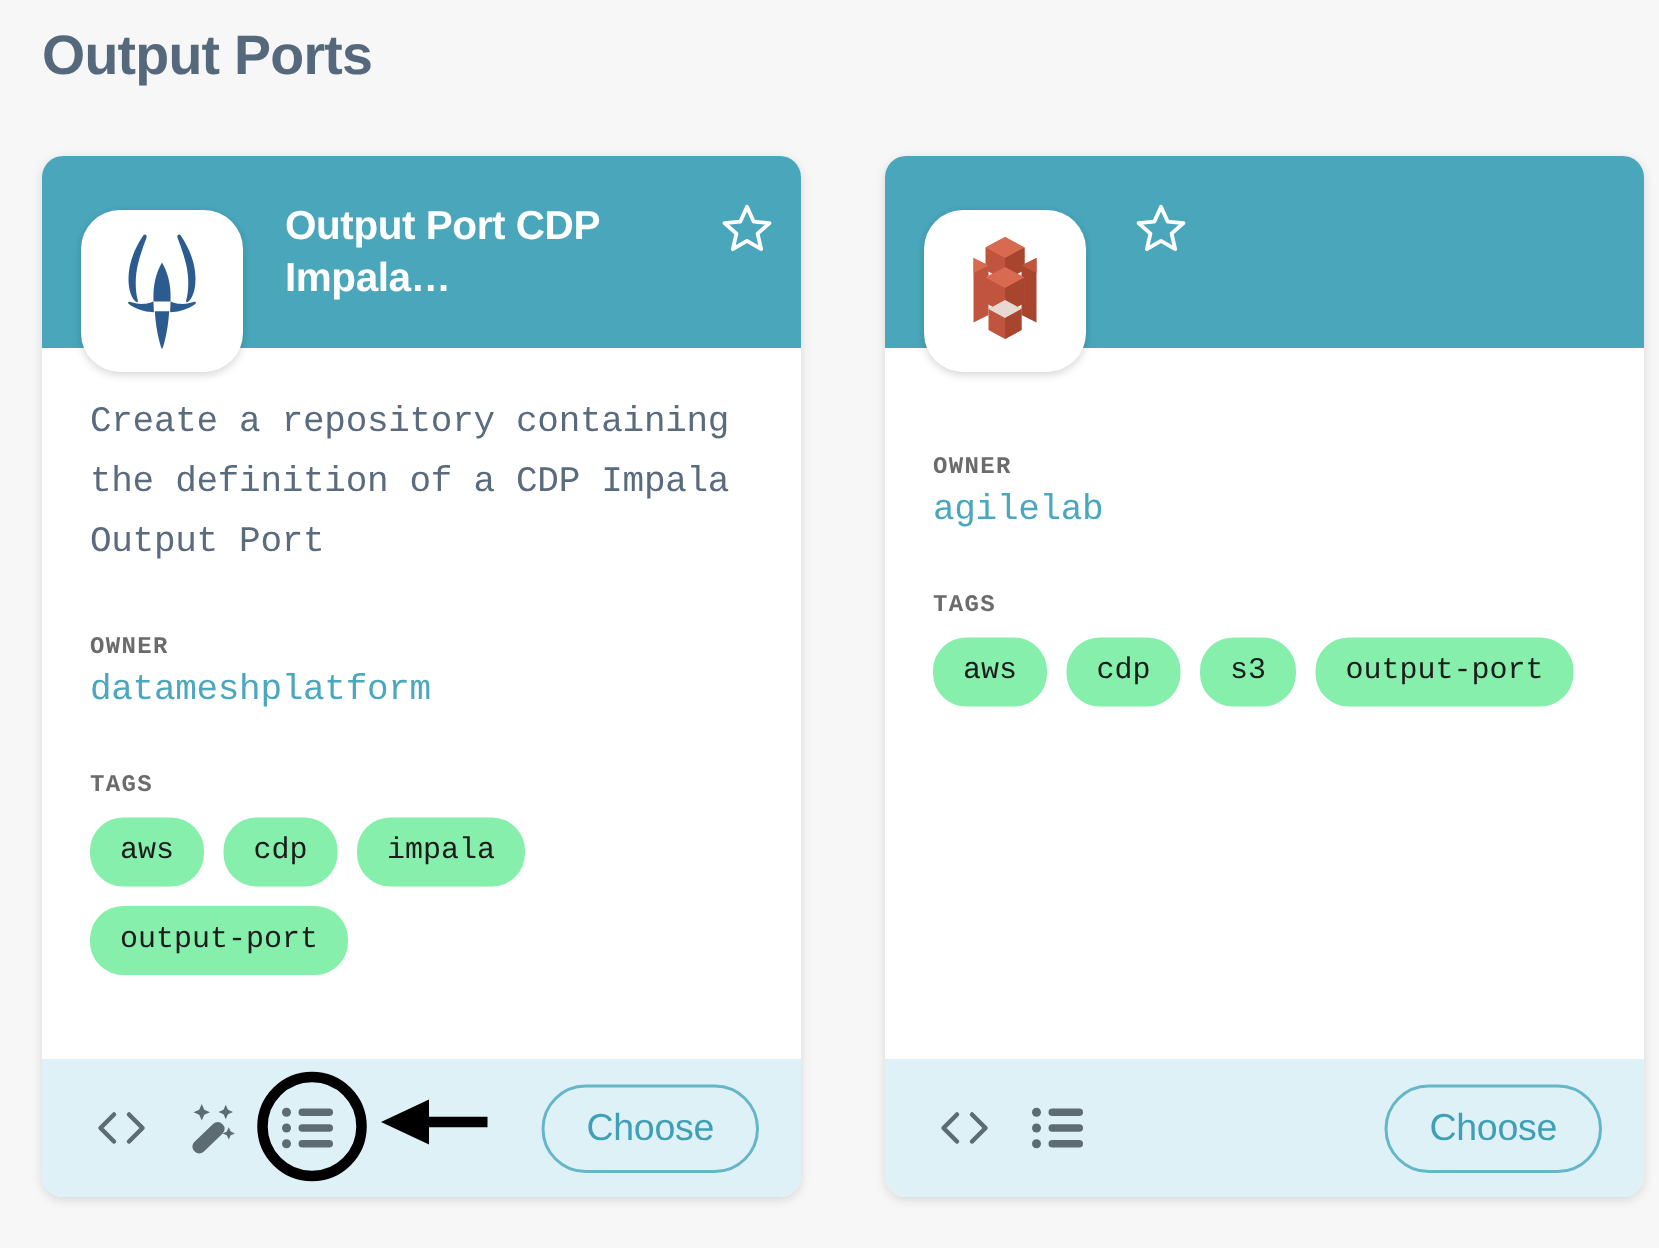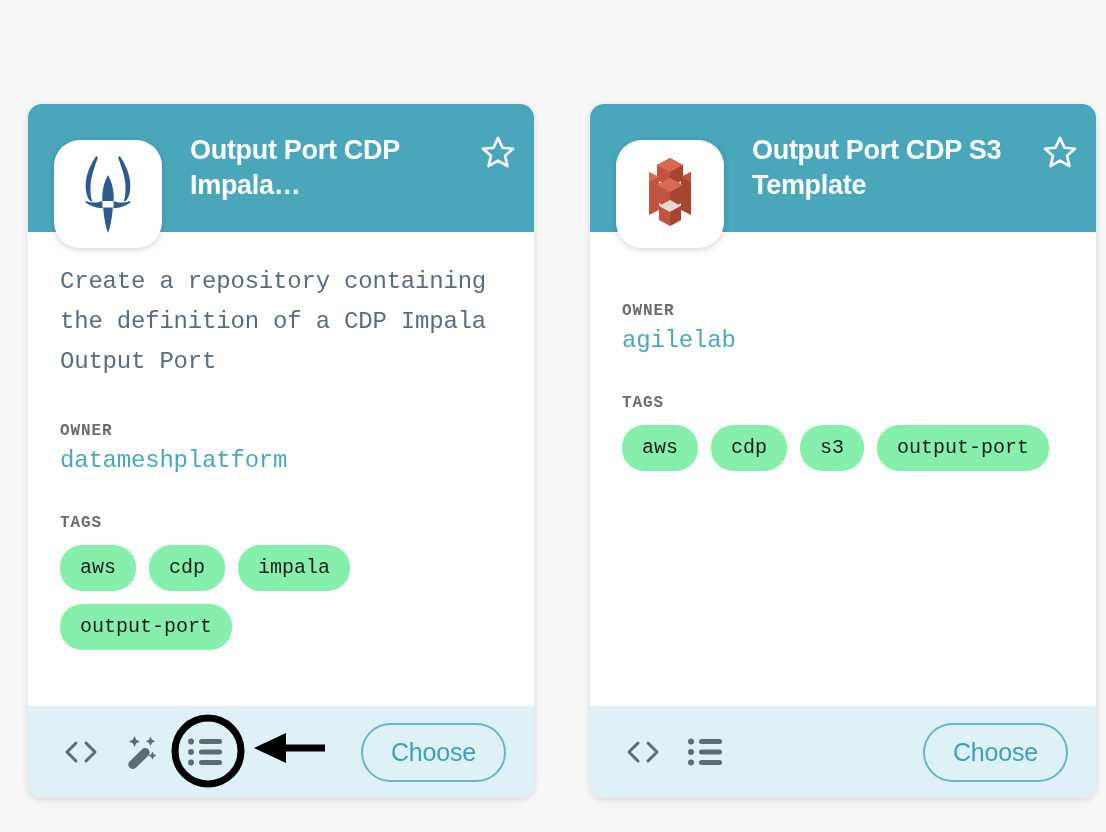--- a/index.html
+++ b/index.html
@@ -194,20 +194,21 @@
     left: 0; top: 0;
     width: 1106px; height: 832px;
     pointer-events: none;
   }
 </style>
 </head>
 <body>
 
 <div id="page">
 
+  <div id="page-title">Output Ports</div>
 
   <div id="cards">
 
     <div class="card">
 
       <div class="card-header">
 
         <div class="logo-badge">
 
           <svg width="66" height="78" viewBox="0 0 66 78">
@@ -306,21 +307,20 @@
               <polygon points="35,22 48,29 35,36 22,29" fill="#d96a52"></polygon>
               <polygon points="35,36 48,29 48,46 35,53" fill="#a8452f"></polygon>
 
               <polygon points="35,44 46,50 46,64 35,70 24,64 24,50" fill="#c0543f"></polygon>
               <polygon points="35,44 46,50 35,56 24,50" fill="#e8d8d2"></polygon>
               <polygon points="35,56 46,50 46,64 35,70" fill="#a8452f"></polygon>
             </g>
           </svg>
         </div>
 
-        <div class="card-title">Output Port CDP S3 Template</div>
 
         <div class="star-btn">
           <svg width="36" height="36" viewBox="0 0 24 24" fill="none" stroke="#ffffff" stroke-width="1.7" stroke-linejoin="round">
             <polygon points="12,2.6 15,9.2 22,9.8 16.7,14.5 18.3,21.4 12,17.7 5.7,21.4 7.3,14.5 2,9.8 9,9.2"></polygon>
           </svg>
         </div>
       </div>
 
       <div class="card-body">
 

